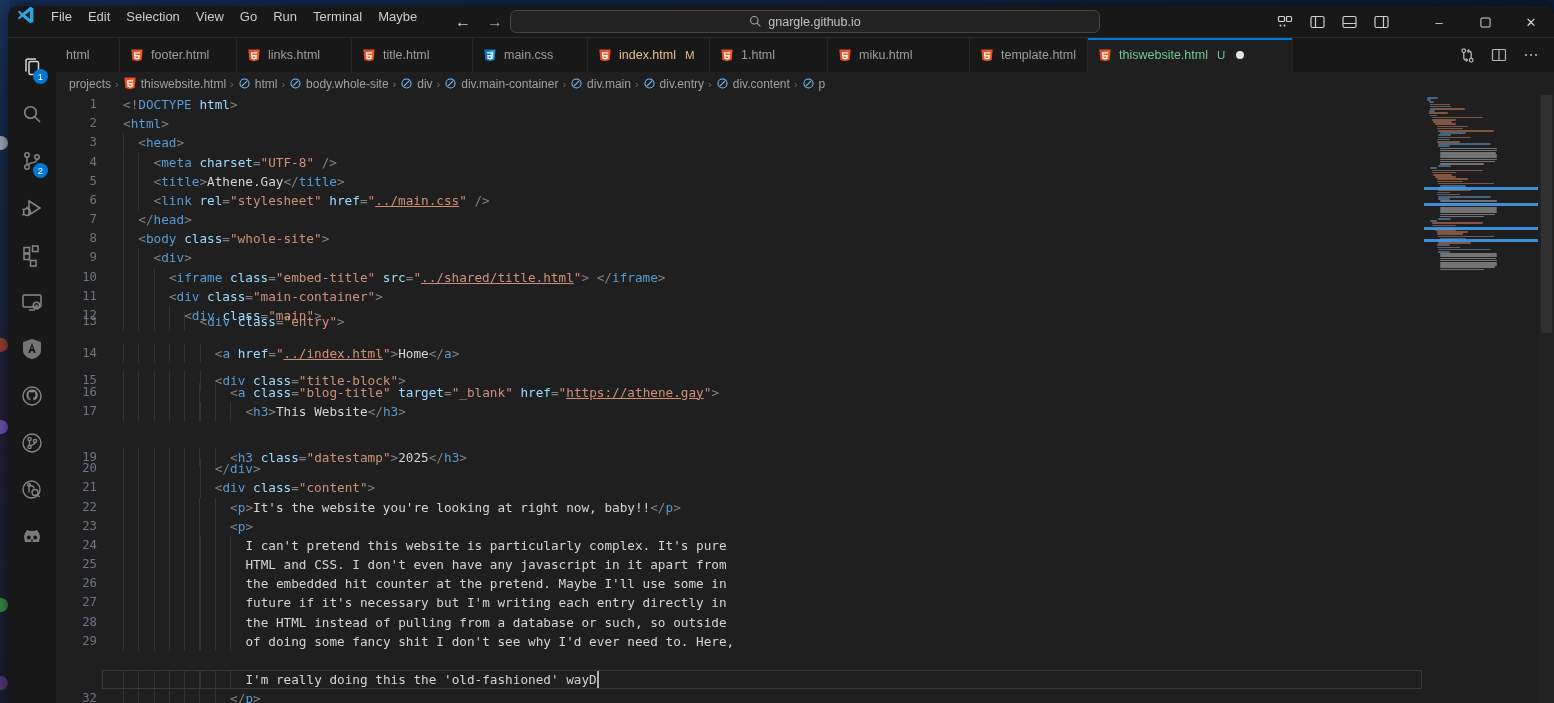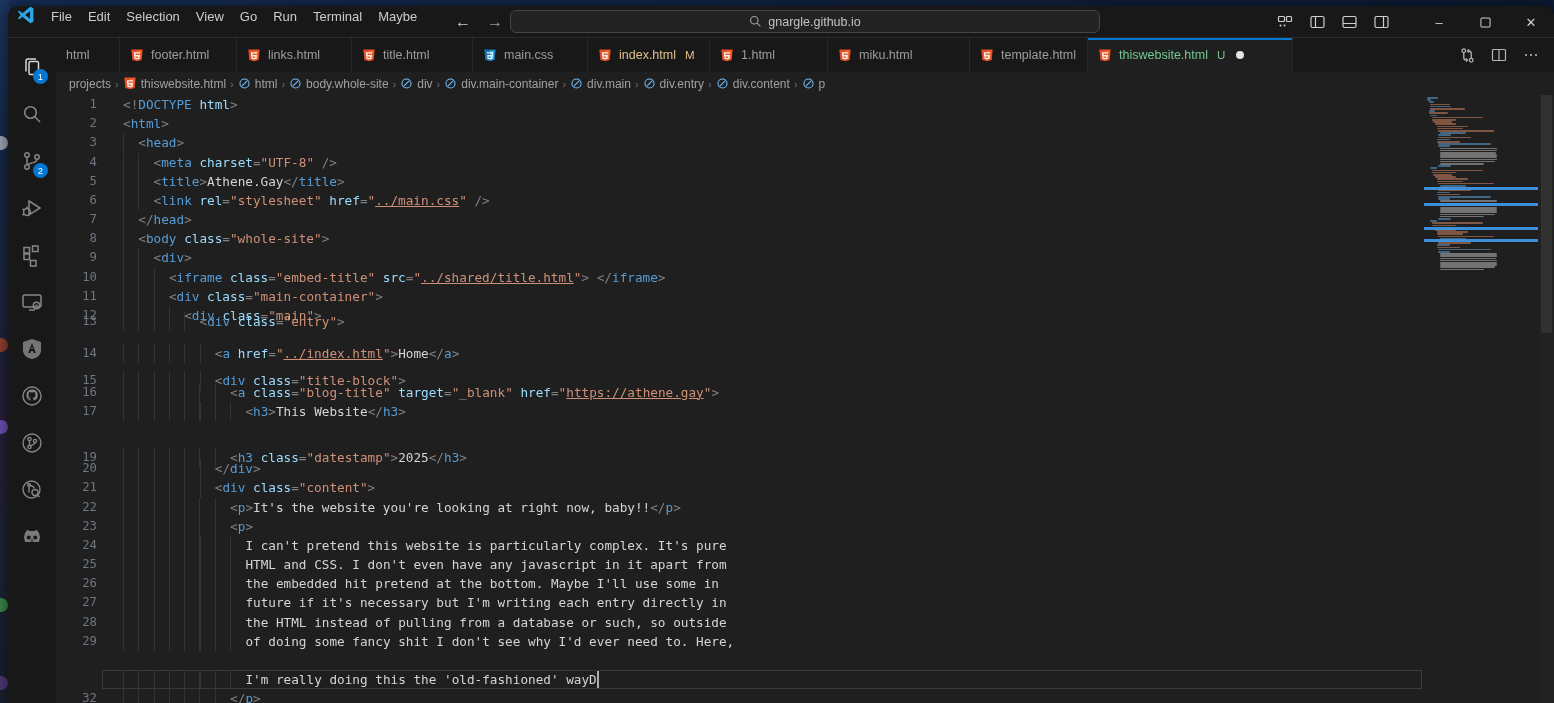--- a/index.html
+++ b/index.html
@@ -714,21 +714,21 @@
               <span class="code-text" style="left:189.4px"><span class="sy-x">I can't pretend this website is particularly complex. It's pure</span></span>
             </div>
             <div class="code-line" style="top: 460.08px;">
               <div class="line-num">25</div>
               <div class="guides" style="width:122.4px"></div>
               <span class="code-text" style="left:189.4px"><span class="sy-x">HTML and CSS. I don't even have any javascript in it apart from</span></span>
             </div>
             <div class="code-line" style="top: 479.25px;">
               <div class="line-num">26</div>
               <div class="guides" style="width:122.4px"></div>
-              <span class="code-text" style="left:189.4px"><span class="sy-x">the embedded hit pretend at the bottom. Maybe I'll use some in</span></span>
+              <span class="code-text" style="left:189.4px"><span class="sy-x">the embedded hit counter at the pretend. Maybe I'll use some in</span></span>
             </div>
             <div class="code-line" style="top: 498.42px;">
               <div class="line-num">27</div>
               <div class="guides" style="width:122.4px"></div>
               <span class="code-text" style="left:189.4px"><span class="sy-x">future if it's necessary but I'm writing each entry directly in</span></span>
             </div>
             <div class="code-line" style="top: 517.59px;">
               <div class="line-num">28</div>
               <div class="guides" style="width:122.4px"></div>
               <span class="code-text" style="left:189.4px"><span class="sy-x">the HTML instead of pulling from a database or such, so outside</span></span>

